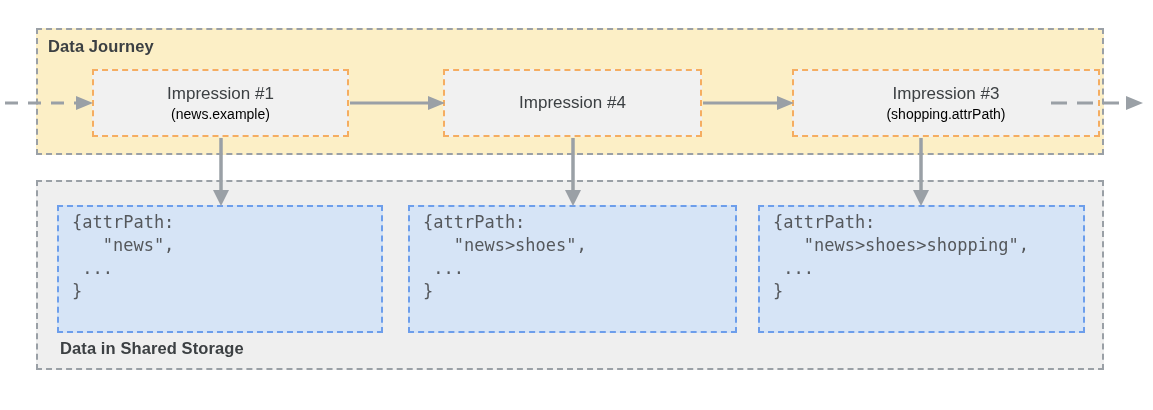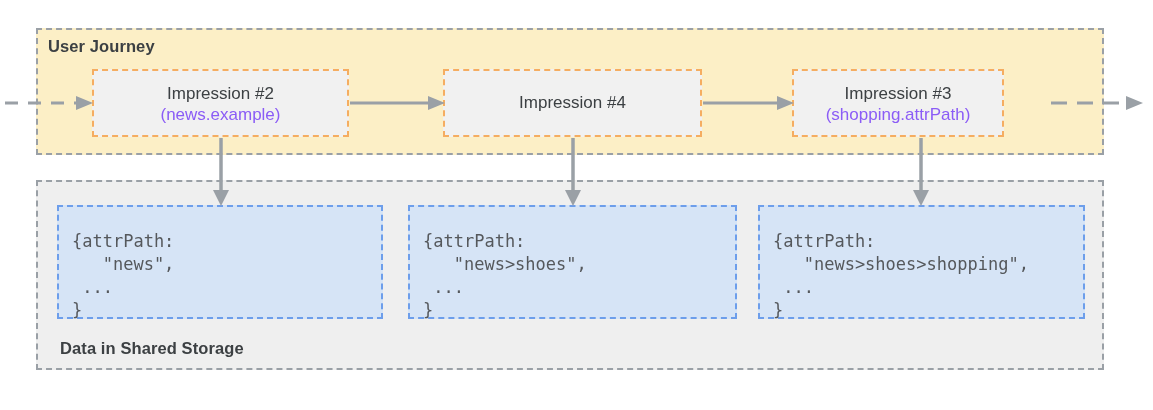--- a/index.html
+++ b/index.html
@@ -50,41 +50,41 @@
     background: #f1f1f1;
     border: 2px dashed #f5ad61;
     display: flex;
     flex-direction: column;
     align-items: center;
     justify-content: center;
     text-align: center;
   }
   #impression-1 { left: 92px;  width: 257px; }
   #impression-2 { left: 443px; width: 259px; }
-  #impression-3 { left: 792px; width: 212px; }
+  #impression-3 { left: 792px; width: 308px; }
   .impression-title {
     font-size: 17px;
     color: #3c4043;
     line-height: 22px;
   }
   .impression-domain {
-    font-size: 17px;
-    color: #8b5cf6;
+    font-size: 14px;
+    color: #000000;
     line-height: 19px;
   }
 
   
   .code-box {
     position: absolute;
     top: 205px;
-    height: 114px;
+    height: 128px;
     box-sizing: border-box;
     background: #d6e4f6;
     border: 2px dashed #6d9eeb;
-    padding: 23px 0 0 13px;
+    padding: 4px 0 0 13px;
   }
   #code-1 { left: 57px;  width: 326px; }
   #code-2 { left: 408px; width: 329px; }
   #code-3 { left: 758px; width: 327px; }
   .code-line {
     font-family: "DejaVu Sans Mono", "Liberation Mono", monospace;
     font-size: 17px;
     line-height: 23px;
     color: #55585c;
     white-space: pre;
@@ -98,29 +98,29 @@
     height: 410px;
     pointer-events: none;
   }
 </style>
 </head>
 <body>
 
 <div id="canvas">
 
   <div class="panel" id="journey-panel">
-    <div class="panel-label" id="journey-label">User Journey</div>
+    <div class="panel-label" id="journey-label">Data Journey</div>
   </div>
 
   <div class="panel" id="storage-panel">
     <div class="panel-label" id="storage-label">Data in Shared Storage</div>
   </div>
 
   <div class="impression-box" id="impression-1">
-    <div class="impression-title">Impression #2</div>
+    <div class="impression-title">Impression #1</div>
     <div class="impression-domain">(news.example)</div>
   </div>
   <div class="impression-box" id="impression-2">
     <div class="impression-title">Impression #4</div>
   </div>
   <div class="impression-box" id="impression-3">
     <div class="impression-title">Impression #3</div>
     <div class="impression-domain">(shopping.attrPath)</div>
   </div>
 

